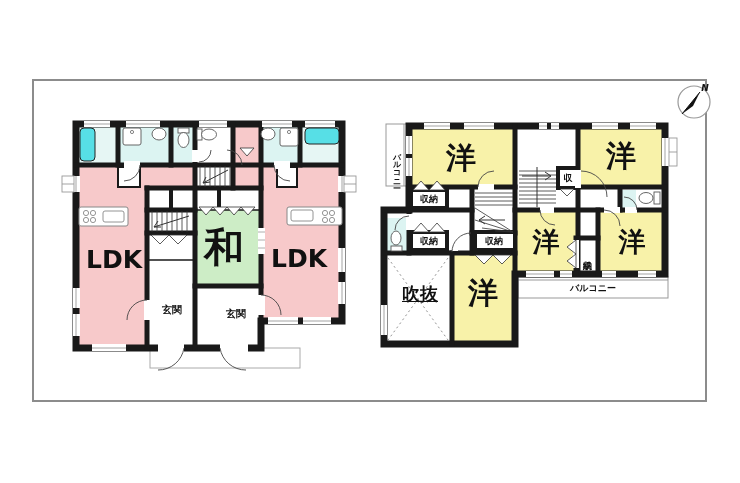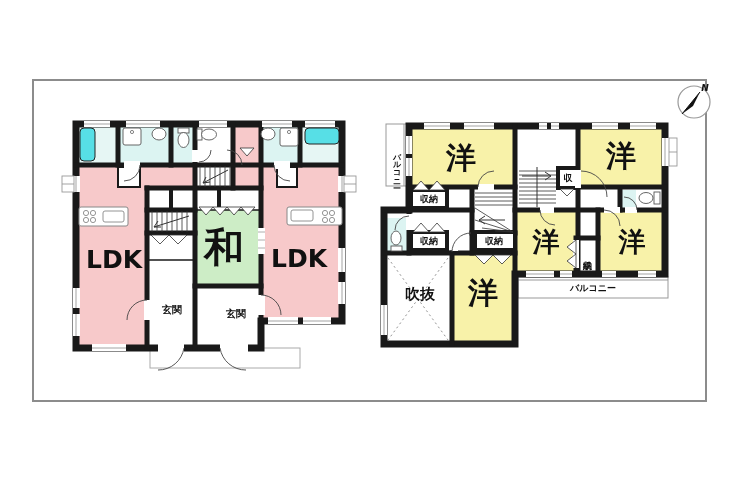--- a/index.html
+++ b/index.html
@@ -295,18 +295,18 @@
   <div class="lbl v" style="left:396px;top:165px;font-size:8px;">バルコニー</div>
   <div class="lbl" style="left:461px;top:158px;font-size:30px;">洋</div>
   <div class="lbl" style="left:621px;top:156px;font-size:30px;">洋</div>
   <div class="lbl" style="left:568px;top:178px;font-size:9px;">収</div>
   <div class="lbl" style="left:429px;top:199px;font-size:9px;">収納</div>
   <div class="lbl" style="left:429px;top:241px;font-size:9px;">収納</div>
   <div class="lbl" style="left:494px;top:241px;font-size:9px;">収納</div>
   <div class="lbl" style="left:546px;top:241px;font-size:27px;">洋</div>
   <div class="lbl v" style="left:587px;top:254px;font-size:9px;">収納</div>
   <div class="lbl" style="left:632px;top:241px;font-size:27px;">洋</div>
-  <div class="lbl" style="left:420px;top:294px;font-size:15px;">吹抜</div>
+  <div class="lbl" style="left:420px;top:294px;font-size:18px;text-decoration:underline;">吹抜</div>
   <div class="lbl" style="left:483px;top:293px;font-size:30px;">洋</div>
   <div class="lbl" style="left:593px;top:288px;font-size:9px;">バルコニー</div>
 
   <div class="lbl n" style="left:705px;top:88px;font-size:9px;">N</div>
 </div>
 
 </body></html>

